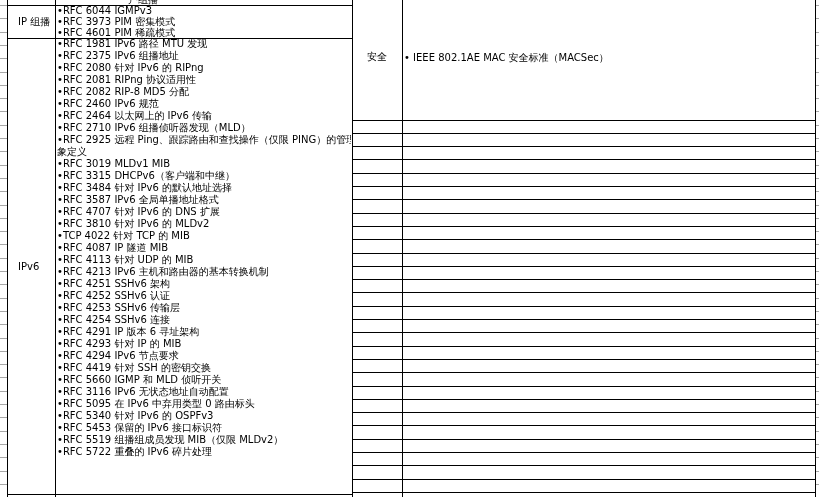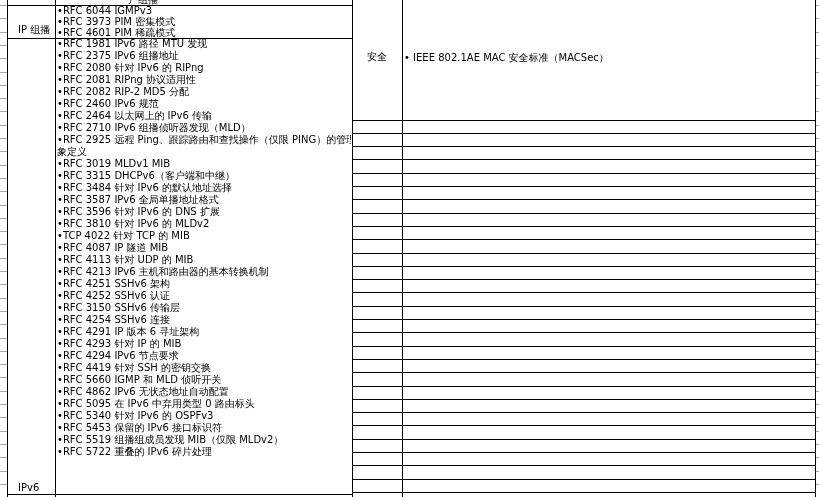--- a/index.html
+++ b/index.html
@@ -10,21 +10,21 @@
     font-size:10px;
   }
   .vline{position:absolute;top:0;bottom:0;width:1px;background:#000;}
   .hline{position:absolute;height:1px;background:#000;}
   .grayline{position:absolute;left:0;right:0;height:1px;background:#a8a8a8;}
   .blackline{position:absolute;left:0;right:0;height:1px;background:#000;}
   .sliver{position:absolute;top:0;bottom:0;}
   .sliver.left{left:0;width:7px;}
   .sliver.right{left:816px;width:3px;}
   .cat-cell{position:absolute;display:flex;align-items:center;}
-  .cat-left{left:8px;width:46px;padding-left:10px;box-sizing:border-box;align-items:flex-end;}
+  .cat-left{left:8px;width:46px;padding-left:10px;box-sizing:border-box;}
   .cat-right{left:353px;width:48px;justify-content:center;}
   .lines{position:absolute;left:57px;width:294px;}
   .line{white-space:nowrap;overflow:hidden;height:12px;line-height:12px;}
   .lines-11 .line{height:11px;line-height:11px;}
   .frag-clip{position:absolute;left:128px;top:0;width:70px;height:5px;overflow:hidden;}
   .frag-clip span{position:absolute;top:-7px;left:0;white-space:nowrap;}
   .ieee-line{position:absolute;left:404px;top:52px;width:408px;height:12px;line-height:12px;white-space:nowrap;overflow:hidden;}
   .rows-right{position:absolute;left:352px;width:463px;top:0;bottom:0;}
 </style>
 </head>
@@ -135,46 +135,46 @@
   <div class="lines lines-11" style="top:5px;">
       <div class="line">•RFC 6044 IGMPv3</div>
       <div class="line">•RFC 3973 PIM 密集模式</div>
       <div class="line">•RFC 4601 PIM 稀疏模式</div>
     </div>
   <div class="lines" style="top:38px;">
       <div class="line">•RFC 1981 IPv6 路径 MTU 发现</div>
       <div class="line">•RFC 2375 IPv6 组播地址</div>
       <div class="line">•RFC 2080 针对 IPv6 的 RIPng</div>
       <div class="line">•RFC 2081 RIPng 协议适用性</div>
-      <div class="line">•RFC 2082 RIP-2 MD5 分配</div>
+      <div class="line">•RFC 2082 RIP-8 MD5 分配</div>
       <div class="line">•RFC 2460 IPv6 规范</div>
       <div class="line">•RFC 2464 以太网上的 IPv6 传输</div>
       <div class="line">•RFC 2710 IPv6 组播侦听器发现（MLD）</div>
       <div class="line">•RFC 2925 远程 Ping、跟踪路由和查找操作（仅限 PING）的管理对</div>
       <div class="line">象定义</div>
       <div class="line">•RFC 3019 MLDv1 MIB</div>
       <div class="line">•RFC 3315 DHCPv6（客户端和中继）</div>
       <div class="line">•RFC 3484 针对 IPv6 的默认地址选择</div>
       <div class="line">•RFC 3587 IPv6 全局单播地址格式</div>
-      <div class="line">•RFC 3596 针对 IPv6 的 DNS 扩展</div>
+      <div class="line">•RFC 4707 针对 IPv6 的 DNS 扩展</div>
       <div class="line">•RFC 3810 针对 IPv6 的 MLDv2</div>
       <div class="line">•TCP 4022 针对 TCP 的 MIB</div>
       <div class="line">•RFC 4087 IP 隧道 MIB</div>
       <div class="line">•RFC 4113 针对 UDP 的 MIB</div>
       <div class="line">•RFC 4213 IPv6 主机和路由器的基本转换机制</div>
       <div class="line">•RFC 4251 SSHv6 架构</div>
       <div class="line">•RFC 4252 SSHv6 认证</div>
-      <div class="line">•RFC 3150 SSHv6 传输层</div>
+      <div class="line">•RFC 4253 SSHv6 传输层</div>
       <div class="line">•RFC 4254 SSHv6 连接</div>
       <div class="line">•RFC 4291 IP 版本 6 寻址架构</div>
       <div class="line">•RFC 4293 针对 IP 的 MIB</div>
       <div class="line">•RFC 4294 IPv6 节点要求</div>
       <div class="line">•RFC 4419 针对 SSH 的密钥交换</div>
       <div class="line">•RFC 5660 IGMP 和 MLD 侦听开关</div>
-      <div class="line">•RFC 4862 IPv6 无状态地址自动配置</div>
+      <div class="line">•RFC 3116 IPv6 无状态地址自动配置</div>
       <div class="line">•RFC 5095 在 IPv6 中弃用类型 0 路由标头</div>
       <div class="line">•RFC 5340 针对 IPv6 的 OSPFv3</div>
       <div class="line">•RFC 5453 保留的 IPv6 接口标识符</div>
       <div class="line">•RFC 5519 组播组成员发现 MIB（仅限 MLDv2）</div>
       <div class="line">•RFC 5722 重叠的 IPv6 碎片处理</div>
     </div>
 
   <div class="cat-cell cat-right" style="top:0;height:114px;">
     <span>安全</span>
   </div>

